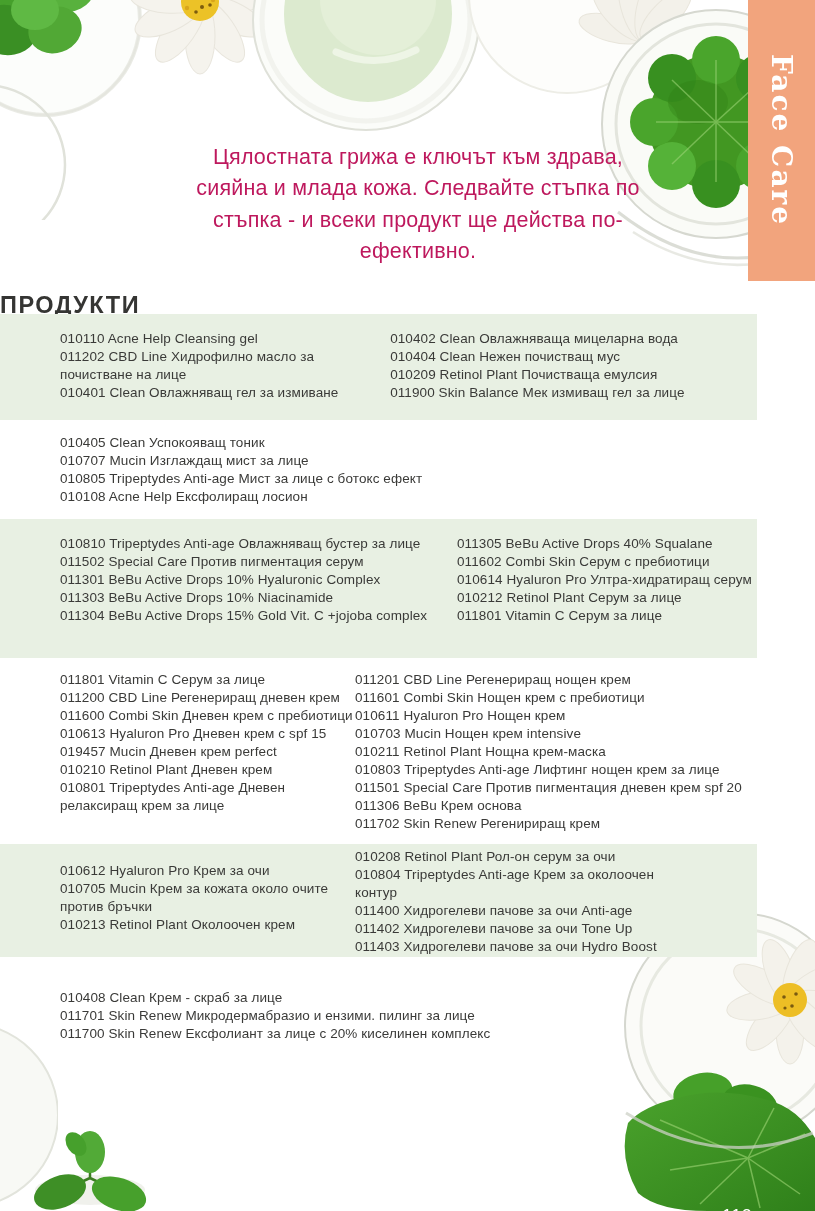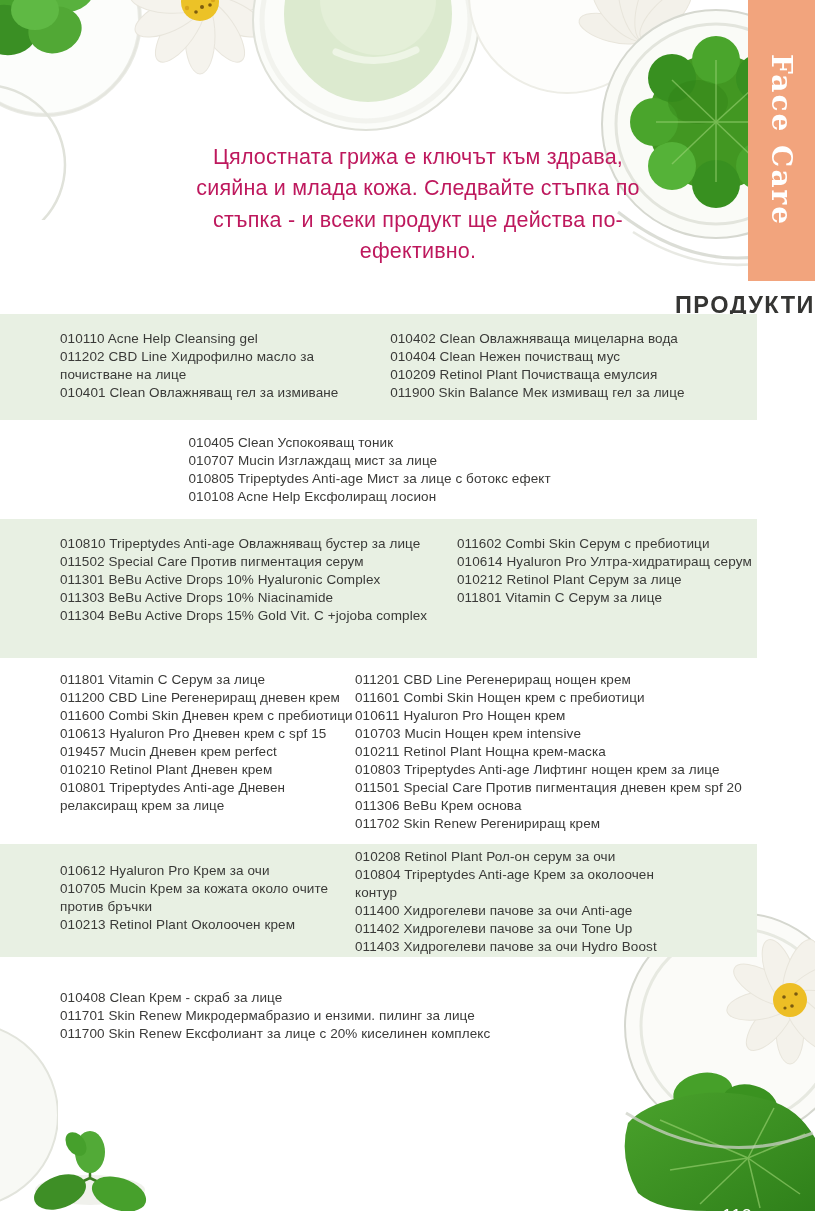--- a/index.html
+++ b/index.html
@@ -8,30 +8,30 @@
   .decor{position:absolute;z-index:1;}
   
   .tab{position:absolute;left:748px;top:0;width:67px;height:281px;z-index:4;
        display:flex;justify-content:center;align-items:flex-start;}
   .tab-label{writing-mode:vertical-rl;font-family:"DejaVu Serif","Liberation Serif",serif;
        font-weight:bold;font-size:28px;letter-spacing:2px;color:#ffffff;margin-top:54px;}
   
   .intro{position:absolute;left:178px;top:120px;width:480px;z-index:2;
          text-align:center;font-size:21.5px;line-height:1.47;letter-spacing:0.2px;color:#be185d;}
   
-  .section-title{position:absolute;left:0;top:272px;width:815px;z-index:2;text-align:right;
+  .section-title{position:absolute;left:0;top:272px;width:815px;z-index:2;text-align:left;
          font-size:23.5px;letter-spacing:1.5px;color:#353533;}
   
   .blocks{position:absolute;left:0;top:314px;width:757px;z-index:2;}
   .block{box-sizing:border-box;width:757px;display:flex;align-items:flex-start;}
   .col{font-size:13.5px;line-height:18px;letter-spacing:0.1px;color:#3a3a38;box-sizing:border-box;}
   .product-line{white-space:normal;}
   .b1{height:106px;padding:16px 8px 0 60px;}
   .b1 .c1{width:333px;}  .b1 .c2{width:362px;}
-  .b2{height:99px;padding:14px 0 0 60px;justify-content:center;}
+  .b2{height:99px;padding:14px 0 0 60px;}
   .b2 .c1{width:440px;}
   .b3{height:139px;padding:16px 0 0 60px;}
   .b3 .c1{width:397px;}  .b3 .c2{width:300px;}
   .b4{height:186px;padding:13px 0 0 60px;}
   .b4 .c1{width:295px;}  .b4 .c2{width:402px;}
   .b5{height:113px;padding:4px 0 0 60px;}
   .b5 .c1{width:295px;margin-top:14px;}  .b5 .c2{width:340px;}
   .b6{height:80px;padding:32px 0 0 60px;}
   .b6 .c1{width:560px;}
   
@@ -171,20 +171,21 @@
     </div>
     <div class="block b3" style="background: rgb(232, 240, 227);">
       <div class="col c1">
           <div class="product-line">010810 Tripeptydes Anti-age Овлажняващ бустер за лице</div>
           <div class="product-line">011502 Special Care Против пигментация серум</div>
           <div class="product-line">011301 BeBu Active Drops 10% Hyaluronic Complex</div>
           <div class="product-line">011303 BeBu Active Drops 10% Niacinamide</div>
           <div class="product-line">011304 BeBu Active Drops 15% Gold Vit. C +jojoba complex</div>
         </div>
       <div class="col c2">
+          <div class="product-line">011305 BeBu Active Drops 40% Squalane</div>
           <div class="product-line">011602 Combi Skin Серум с пребиотици</div>
           <div class="product-line">010614 Hyaluron Pro Ултра-хидратиращ серум</div>
           <div class="product-line">010212 Retinol Plant Серум за лице</div>
           <div class="product-line">011801 Vitamin C Серум за лице</div>
         </div>
     </div>
     <div class="block b4">
       <div class="col c1">
           <div class="product-line">011801 Vitamin C Серум за лице</div>
           <div class="product-line">011200 CBD Line Регенериращ дневен крем</div>

